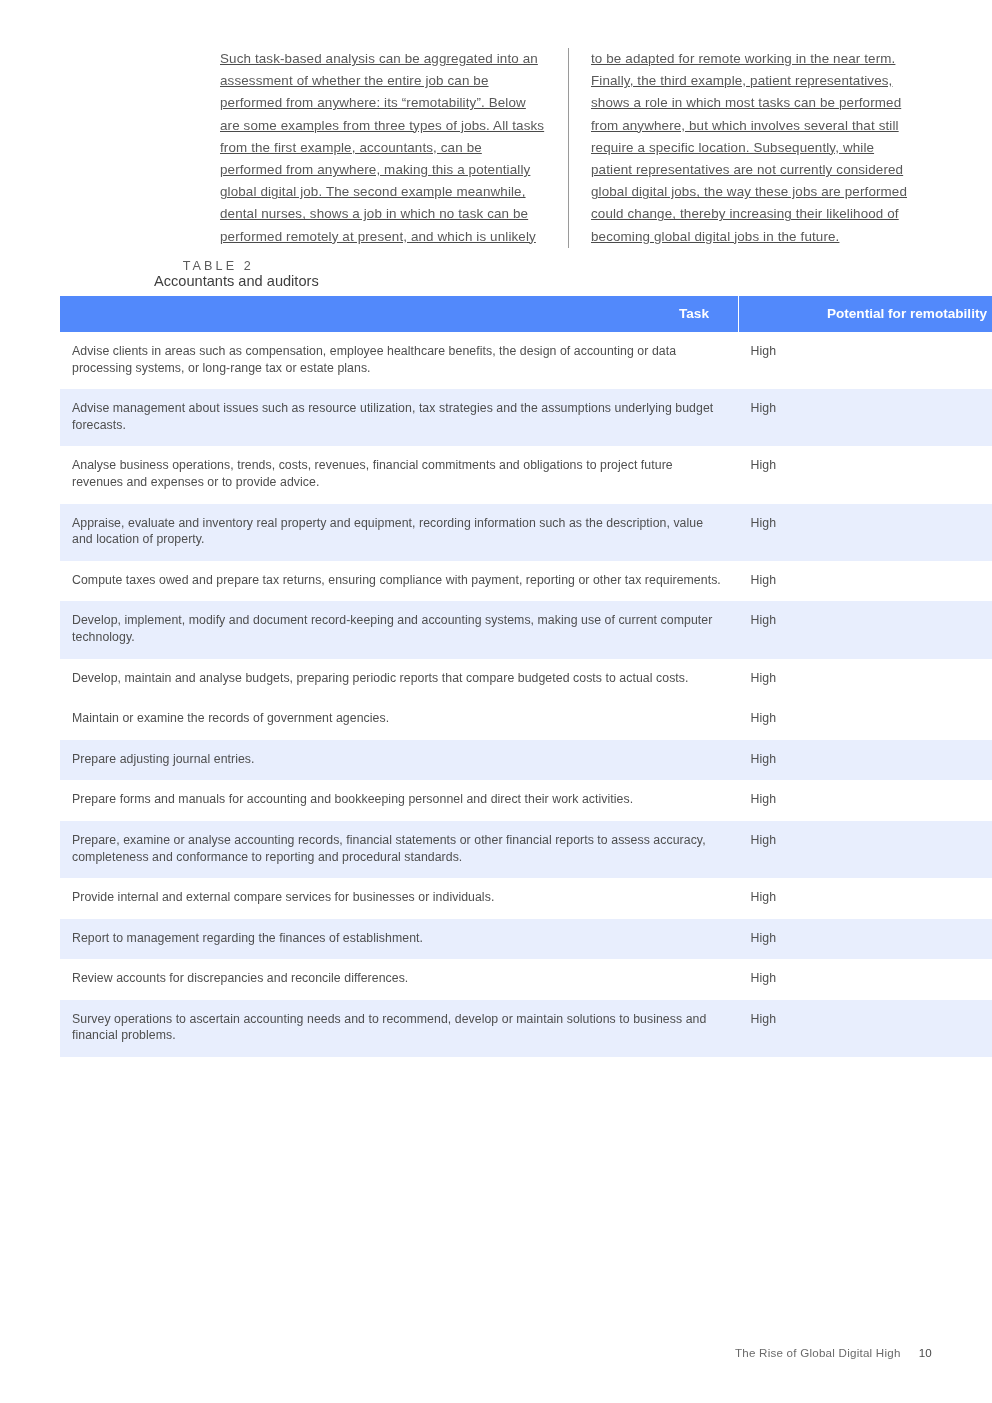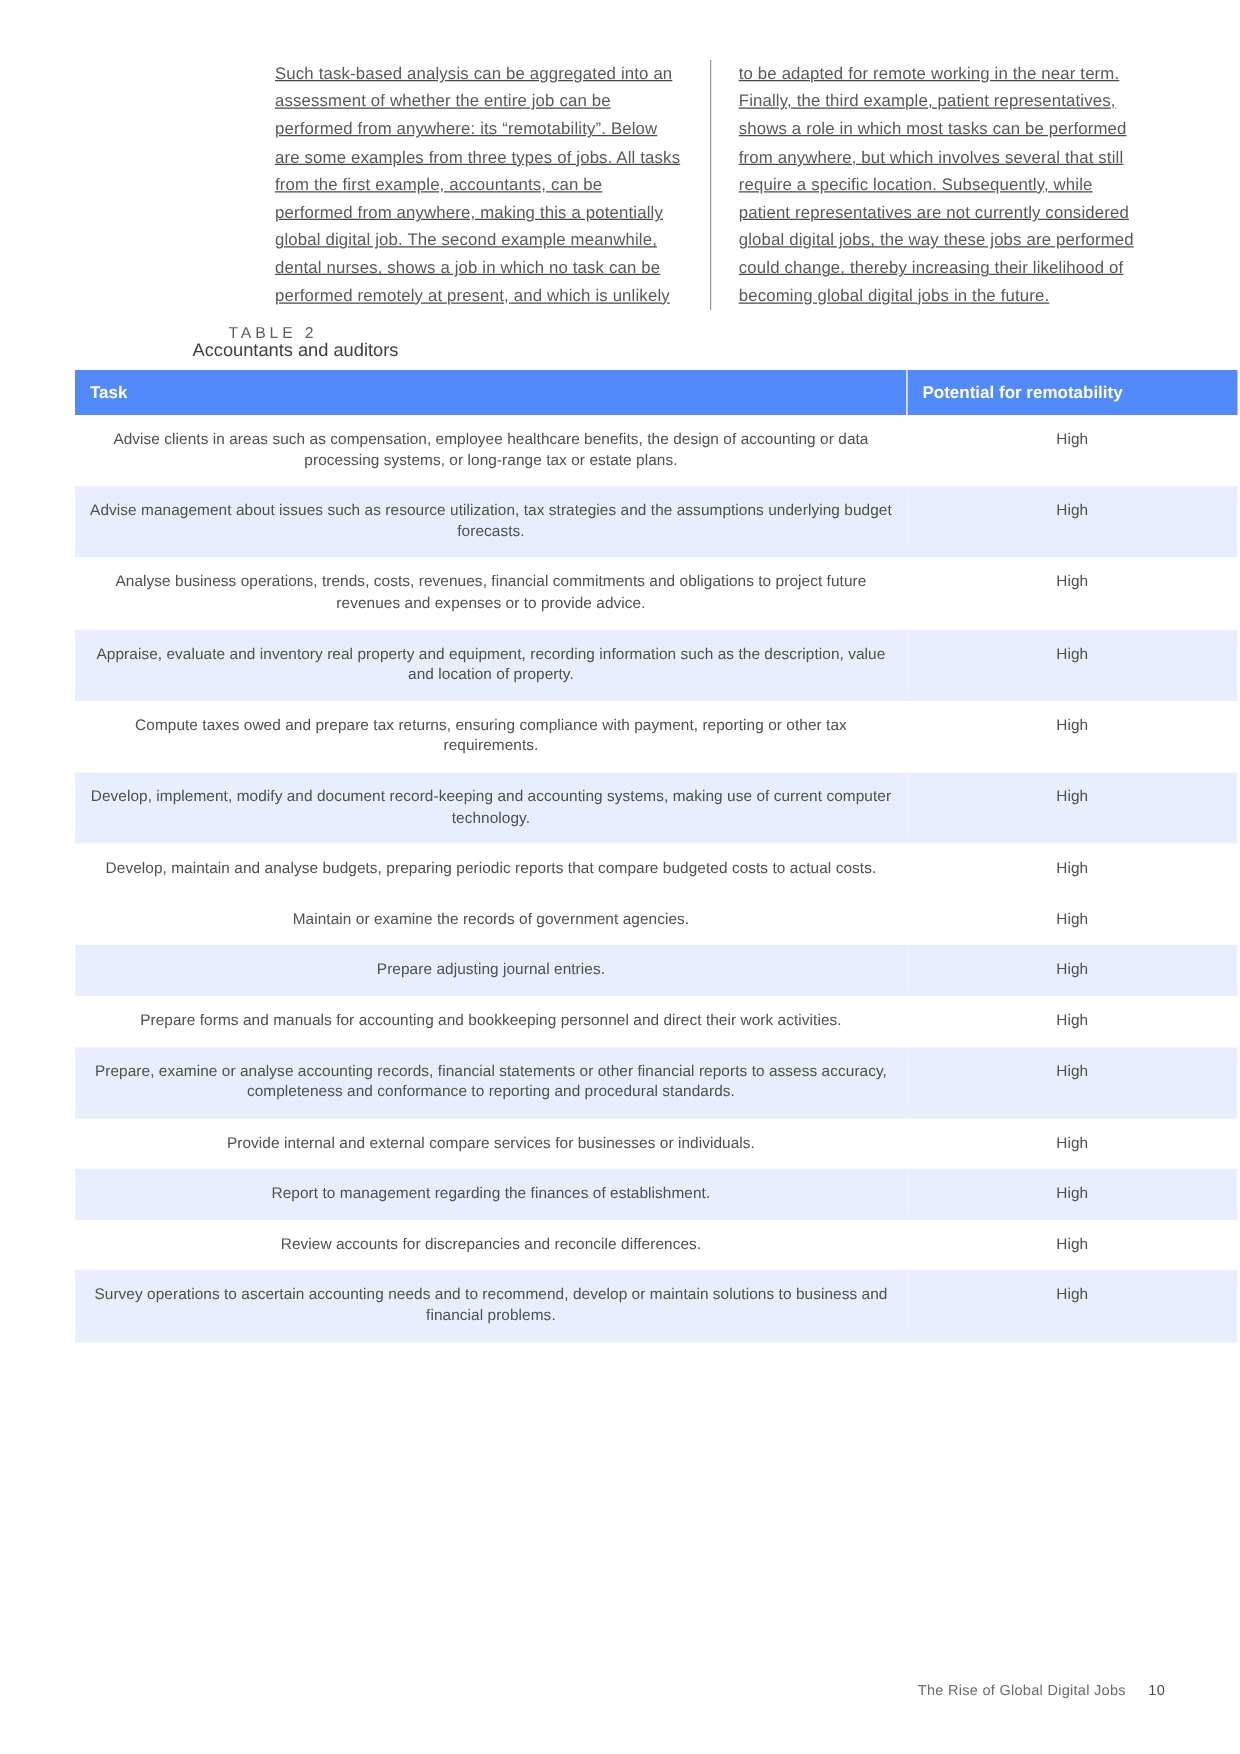--- a/index.html
+++ b/index.html
@@ -84,36 +84,35 @@
   table.remote-table {
     width: 100%;
     border-collapse: collapse;
     table-layout: fixed;
   }
   table.remote-table th {
     background: #5289fb;
     color: #ffffff;
     font-size: 13.6px;
     font-weight: bold;
-    text-align: left;
-    padding: 10px 16px 11px 12px;
+    text-align: right;
+    padding: 10px 29px 11px 12px;
     height: 15px;
     vertical-align: middle;
   }
   th.col-task { width: 637px; border-right: 1.6px solid #ffffff; }
   th.col-potential { width: 236px; }
 
   table.remote-table td {
     font-size: 12.3px;
     line-height: 16.6px;
     color: #4f4f4f;
     vertical-align: top;
     padding: 11px 12px 13px 12px;
     letter-spacing: 0.005em;
-    text-align: center;
   }
   td.task-cell { width: 637px; padding-right: 22px; }
   td.potential-cell { width: 236px; }
 
   tr.row-odd td { background: #ffffff; }
   tr.row-even td { background: #e8eefd; }
 
   
   .footer {
     position: absolute;
@@ -214,15 +213,15 @@
         </tr>
         <tr class="row-even">
           <td class="task-cell">Survey operations to ascertain accounting needs and to recommend, develop or maintain solutions to business and financial problems.</td>
           <td class="potential-cell">High</td>
         </tr>
       </tbody>
   </table>
 </div>
 
 <div class="footer">
-  <span>The Rise of Global Digital Jobs</span>
+  <span>The Rise of Global Digital High</span>
   <span class="footer-page">10</span>
 </div>
 
 </body></html>

